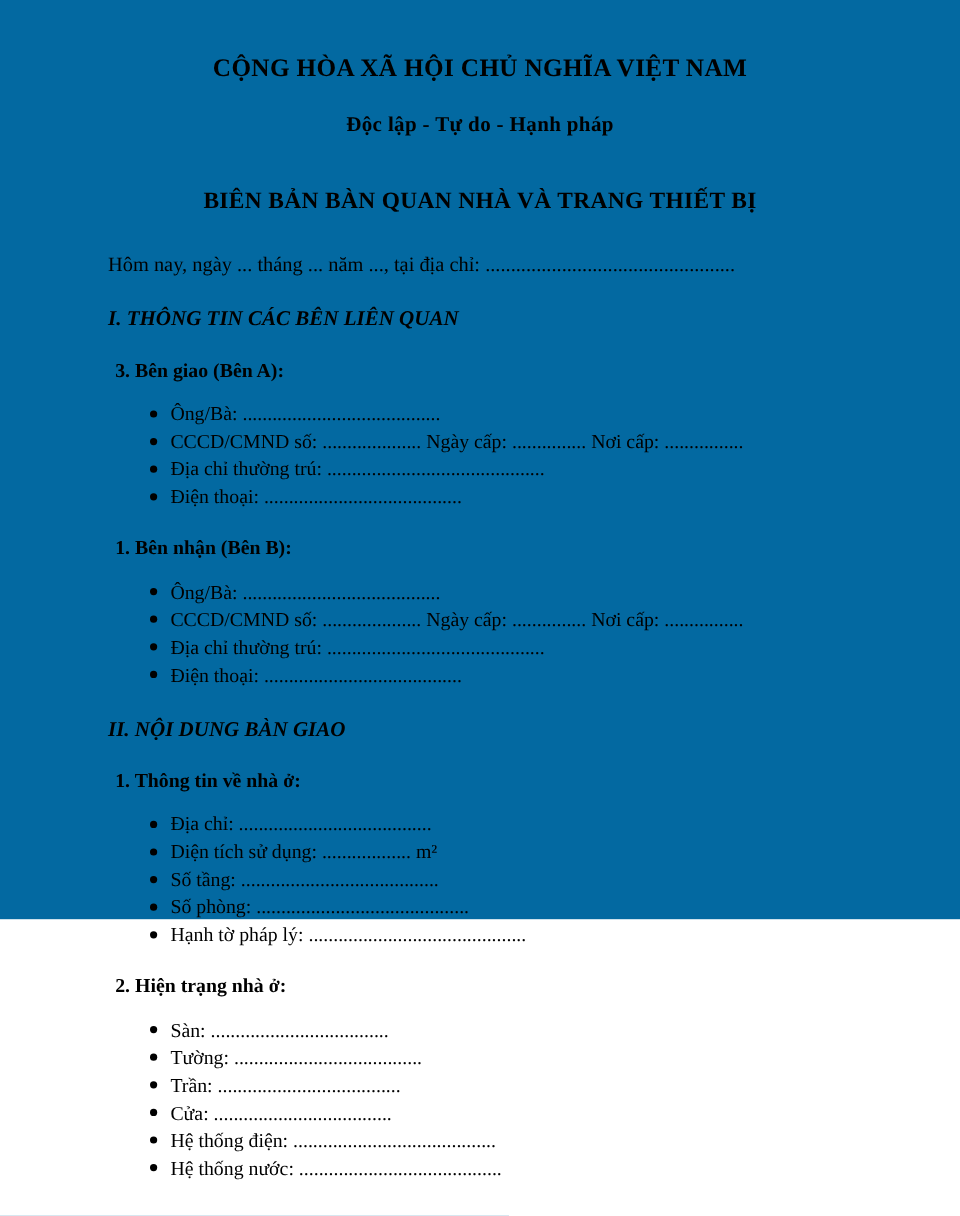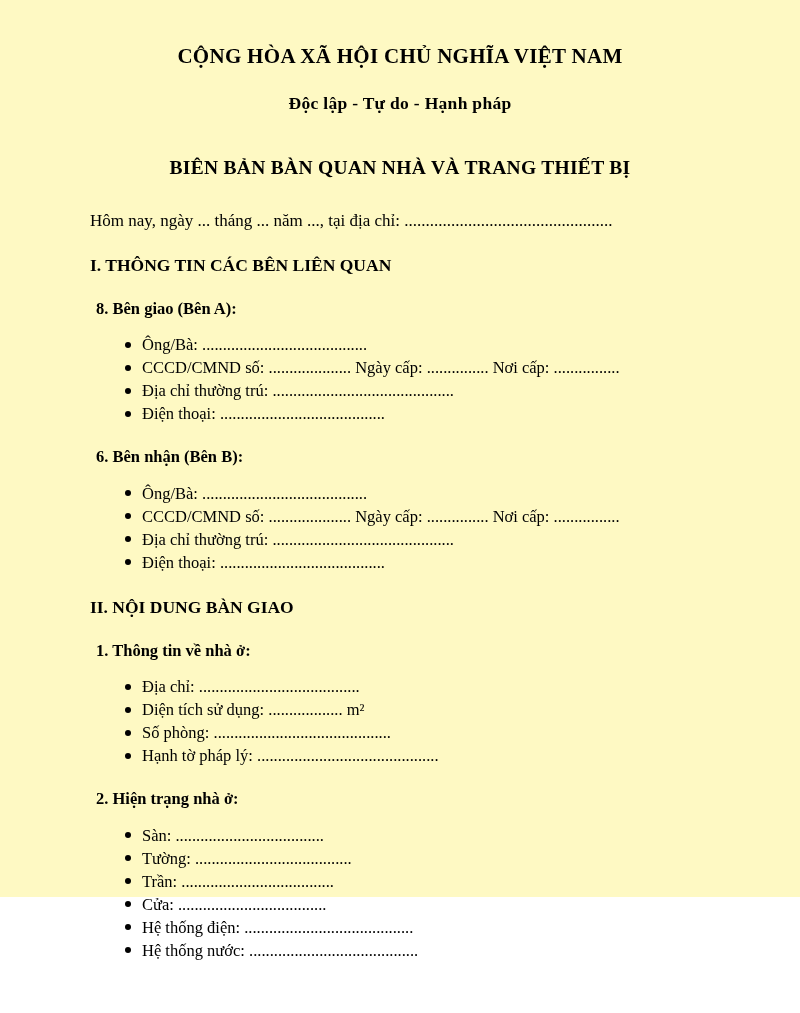--- a/index.html
+++ b/index.html
@@ -12,22 +12,22 @@
     height: 1013px;
     overflow: hidden;
     font-family: "Liberation Serif", "DejaVu Serif", serif;
     color: #000000;
     -webkit-font-smoothing: antialiased;
   }
 
   .page {
     position: relative;
     width: 800px;
-    height: 897px;
-    background: #fef9c3;
+    height: 766px;
+    background: #0369a1;
     box-sizing: border-box;
     padding: 0;
   }
 
   
   .doc-header {
     text-align: center;
     font-weight: bold;
     letter-spacing: 0.3px;
   }
@@ -54,20 +54,21 @@
   .intro-line {
     font-size: 17px;
     padding-top: 30px;
     line-height: 1.3;
     white-space: nowrap;
   }
 
   .section-heading {
     font-size: 17.5px;
     font-weight: bold;
+    font-style: italic;
     padding-top: 23px;
     line-height: 1.25;
   }
 
   .sub-heading {
     font-size: 16.5px;
     font-weight: bold;
     padding-top: 22px;
     padding-left: 6px;
     line-height: 1.25;
@@ -106,42 +107,43 @@
     <div class="motto">Độc lập - Tự do - Hạnh pháp</div>
     <div class="doc-title">BIÊN BẢN BÀN QUAN NHÀ VÀ TRANG THIẾT BỊ</div>
   </div>
 
   <div class="body-wrap">
 
     <div class="intro-line">Hôm nay, ngày ... tháng ... năm ..., tại địa chỉ: .................................................</div>
 
     <div class="section-heading">I. THÔNG TIN CÁC BÊN LIÊN QUAN</div>
 
-    <div class="sub-heading">8. Bên giao (Bên A):</div>
+    <div class="sub-heading">3. Bên giao (Bên A):</div>
     <ul class="field-list">
       <li><span class="bullet"></span><span>Ông/Bà: ........................................</span></li>
       <li><span class="bullet"></span><span>CCCD/CMND số: .................... Ngày cấp: ............... Nơi cấp: ................</span></li>
       <li><span class="bullet"></span><span>Địa chỉ thường trú: ............................................</span></li>
       <li><span class="bullet"></span><span>Điện thoại: ........................................</span></li>
     </ul>
 
-    <div class="sub-heading">6. Bên nhận (Bên B):</div>
+    <div class="sub-heading">1. Bên nhận (Bên B):</div>
     <ul class="field-list">
       <li><span class="bullet"></span><span>Ông/Bà: ........................................</span></li>
       <li><span class="bullet"></span><span>CCCD/CMND số: .................... Ngày cấp: ............... Nơi cấp: ................</span></li>
       <li><span class="bullet"></span><span>Địa chỉ thường trú: ............................................</span></li>
       <li><span class="bullet"></span><span>Điện thoại: ........................................</span></li>
     </ul>
 
     <div class="section-heading">II. NỘI DUNG BÀN GIAO</div>
 
     <div class="sub-heading">1. Thông tin về nhà ở:</div>
     <ul class="field-list">
       <li><span class="bullet"></span><span>Địa chỉ: .......................................</span></li>
       <li><span class="bullet"></span><span>Diện tích sử dụng: .................. m²</span></li>
+      <li><span class="bullet"></span><span>Số tầng: ........................................</span></li>
       <li><span class="bullet"></span><span>Số phòng: ...........................................</span></li>
       <li><span class="bullet"></span><span>Hạnh tờ pháp lý: ............................................</span></li>
     </ul>
 
     <div class="sub-heading">2. Hiện trạng nhà ở:</div>
     <ul class="field-list">
       <li><span class="bullet"></span><span>Sàn: ....................................</span></li>
       <li><span class="bullet"></span><span>Tường: ......................................</span></li>
       <li><span class="bullet"></span><span>Trần: .....................................</span></li>
       <li><span class="bullet"></span><span>Cửa: ....................................</span></li>

